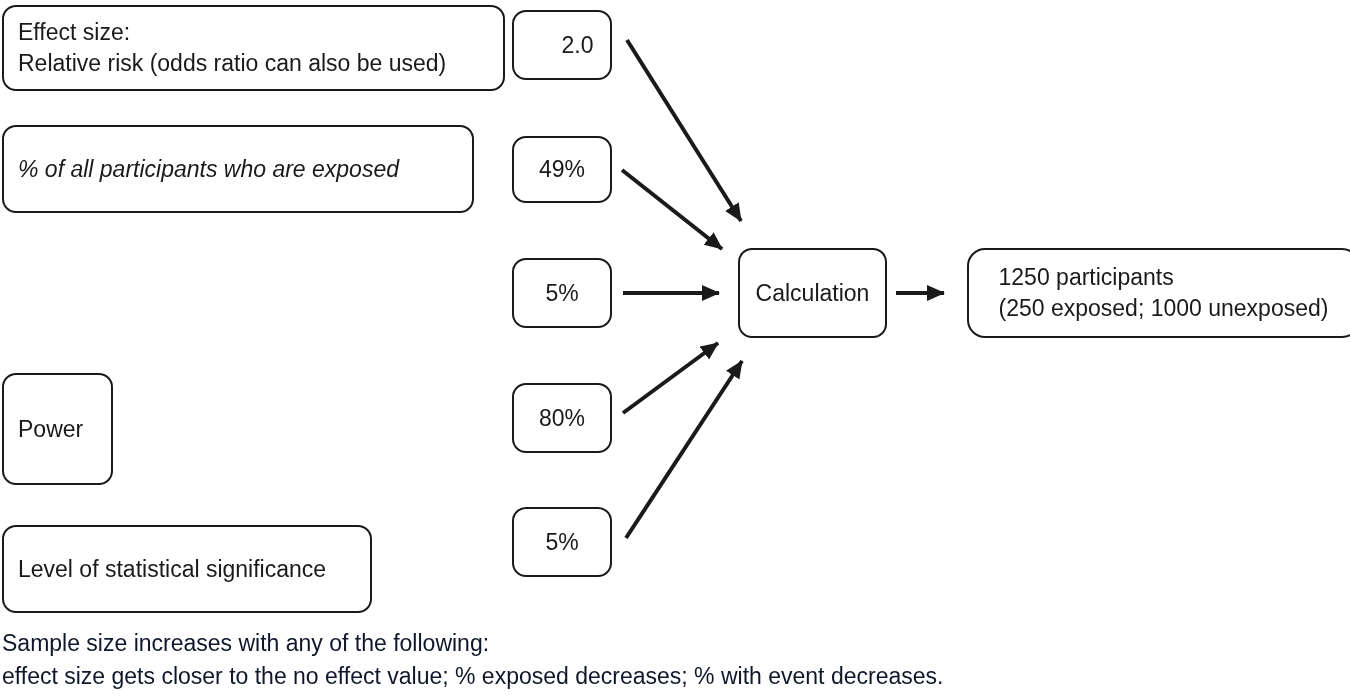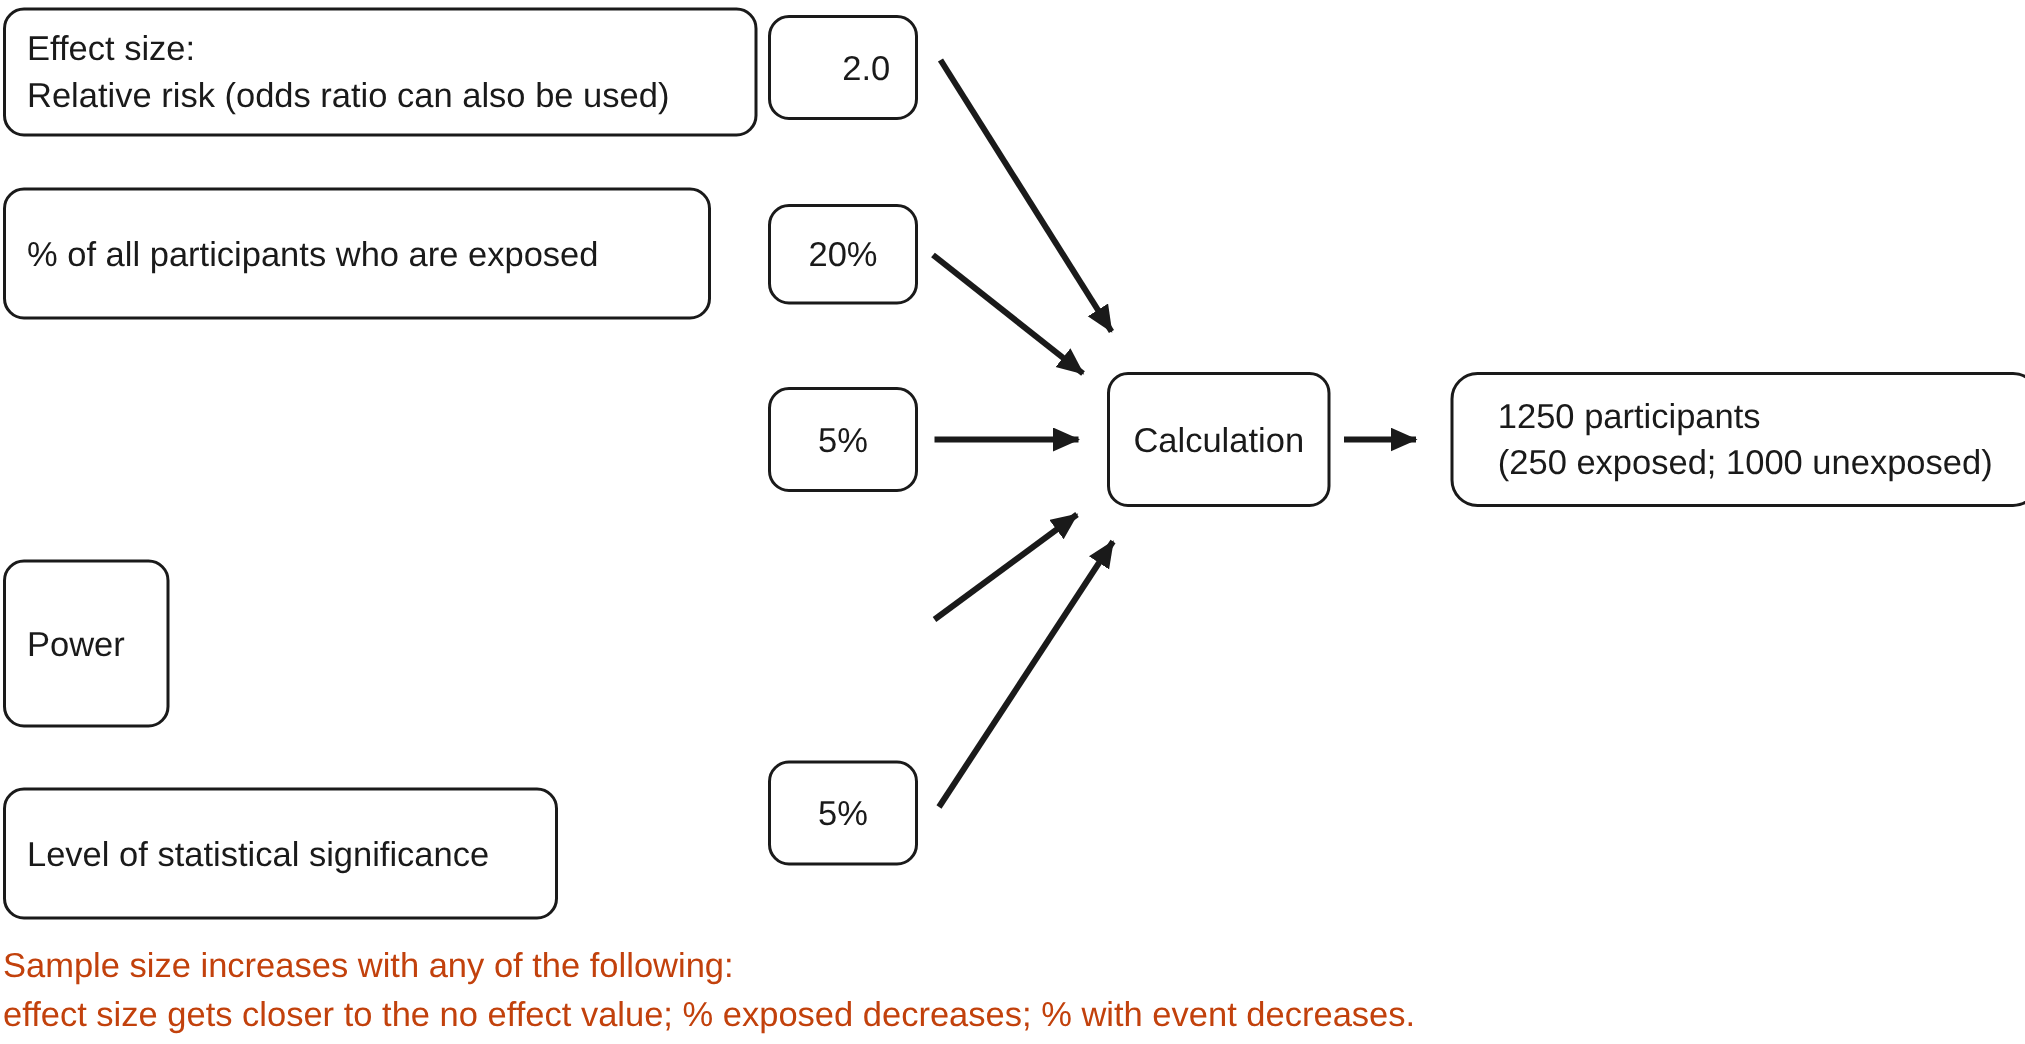--- a/index.html
+++ b/index.html
@@ -30,21 +30,21 @@
   .process-box { justify-content: center; text-align: center; }
   .result-box { justify-content: center; text-align: left; border-radius: 18px; margin-left: 12px; }
   .arrows { position: absolute; left: 0; top: 0; width: 1350px; height: 696px; }
   .note {
     position: absolute;
     left: 2px;
     top: 627px;
     font-size: 23px;
     line-height: 33px;
     white-space: pre;
-    color: #c2410c;
+    color: #0f172a;
   }
 </style>
 </head>
 <body>
 
 <div class="canvas">
 
   <svg class="arrows" viewBox="0 0 1350 696" xmlns="http://www.w3.org/2000/svg">
     <defs>
       <marker id="ah" markerUnits="userSpaceOnUse" markerWidth="20" markerHeight="18" refX="17" refY="8" orient="auto">
@@ -54,27 +54,28 @@
     <line x1="627" y1="40" x2="741" y2="221" stroke="#1a1a1a" stroke-width="4" marker-end="url(#ah)"></line>
     <line x1="622" y1="170" x2="722" y2="249" stroke="#1a1a1a" stroke-width="4" marker-end="url(#ah)"></line>
     <line x1="623" y1="293" x2="719" y2="293" stroke="#1a1a1a" stroke-width="4" marker-end="url(#ah)"></line>
     <line x1="623" y1="413" x2="718" y2="343" stroke="#1a1a1a" stroke-width="4" marker-end="url(#ah)"></line>
     <line x1="626" y1="538" x2="742" y2="361" stroke="#1a1a1a" stroke-width="4" marker-end="url(#ah)"></line>
     <line x1="896" y1="293" x2="944" y2="293" stroke="#1a1a1a" stroke-width="4" marker-end="url(#ah)"></line>
   </svg>
 
   <div class="box label-box" style="left:2px; top:5px; width:503px; height:86px;">Effect size:
 Relative risk (odds ratio can also be used)</div>
-  <div class="box label-box" style="left:2px; top:125px; width:472px; height:88px;">% of all participants who are exposed</div>
+  <div class="box label-box" style="left:2px; top:125px; width:472px; height:88px;font-style:italic;">% of all participants who are exposed</div>
   <div class="box label-box" style="left:2px; top:373px; width:111px; height:112px;">Power</div>
   <div class="box label-box" style="left:2px; top:498px; width:370px; height:88px;margin-top:27px;">Level of statistical significance</div>
 
   <div class="box value-box" style="left:512px; top:10px; width:100px; height:70px;padding-left:31px;">2.0</div>
-  <div class="box value-box" style="left:512px; top:136px; width:100px; height:67px;">20%</div>
+  <div class="box value-box" style="left:512px; top:136px; width:100px; height:67px;">49%</div>
   <div class="box value-box" style="left:512px; top:258px; width:100px; height:70px;">5%</div>
+  <div class="box value-box" style="left:512px; top:383px; width:100px; height:70px;">80%</div>
   <div class="box value-box" style="left:512px; top:507px; width:100px; height:70px;">5%</div>
 
   <div class="box process-box" style="left:738px; top:248px; width:149px; height:90px;">Calculation</div>
 
   <div class="box result-box" style="left:955px; top:248px; width:393px; height:90px;">1250 participants
 (250 exposed; 1000 unexposed)</div>
 
   <div class="note">Sample size increases with any of the following:
 effect size gets closer to the no effect value; % exposed decreases; % with event decreases.</div>
 

